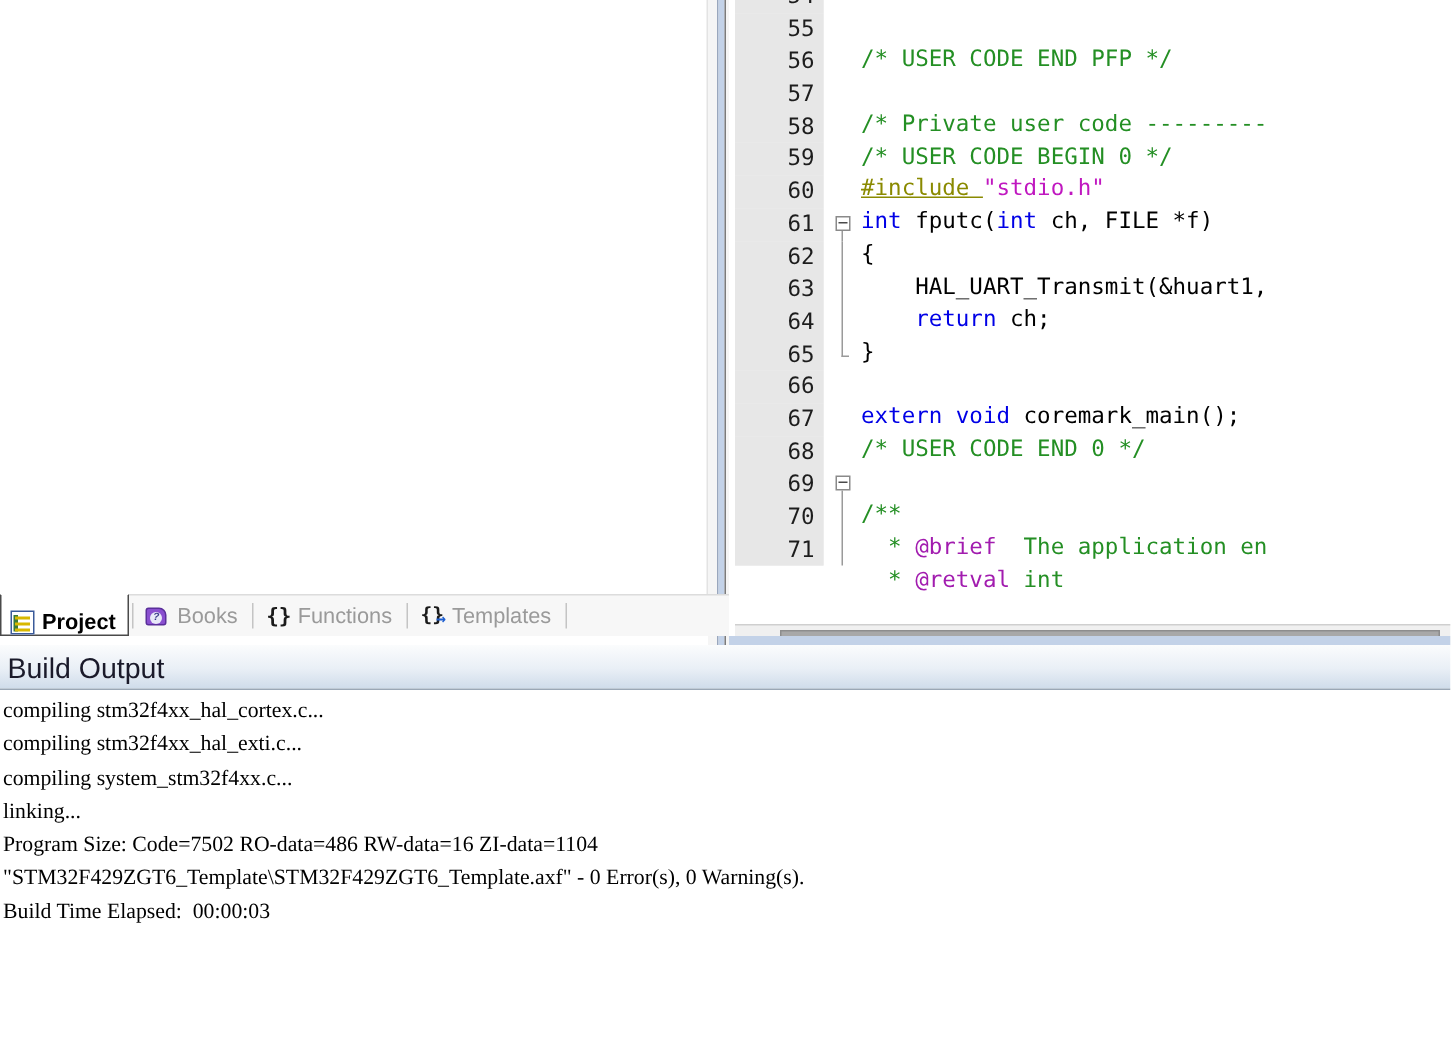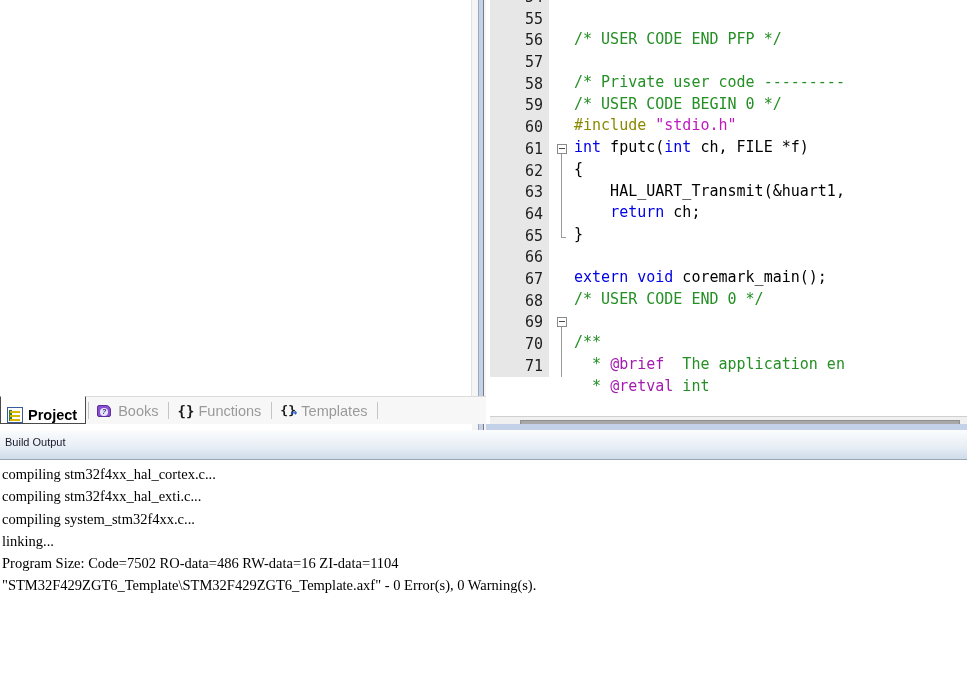--- a/index.html
+++ b/index.html
@@ -115,21 +115,21 @@
   }
   .code-text {
     position: absolute;
     left: 84px; top: 0;
     height: 21.7px;
     color: #000000;
     margin-top: 20px;
   }
   .tok-cmt   { color: #248f24; }
   .tok-kw    { color: #0000e6; }
-  .tok-pre   { color: #8a8a00; }
+  .tok-pre   { color: #8a8a00; text-decoration: underline; }
   .tok-str   { color: #c018c0; }
   .tok-doc   { color: #a21caf; }
   .tok-plain { color: #000000; }
 
   
   .fold-box {
     position: absolute;
     left: 2px; top: 5px;
     width: 10px; height: 10px;
     border: 1px solid #8a8a8a;
@@ -321,21 +321,21 @@
   .build-header {
     position: relative;
     height: 30px;
     background: linear-gradient(to bottom, #fbfcfd 0%, #e9eff6 55%, #cfdcea 100%);
     border-bottom: 1px solid #9aa7b5;
     box-sizing: border-box;
   }
   .build-title {
     position: absolute;
     left: 5px; top: 6px;
-    font-size: 11px;
+    font-size: 19px;
     color: #1a1a2a;
   }
   .build-body {
     position: relative;
     background: #ffffff;
     height: 234px;
     padding-top: 3px;
     overflow: hidden;
   }
   .log-line {
@@ -418,16 +418,17 @@
     <div class="build-header">
       <div class="build-title">Build Output</div>
     </div>
     <div class="build-body" id="build-body">
         <div class="log-line">compiling stm32f4xx_hal_cortex.c...</div>
         <div class="log-line">compiling stm32f4xx_hal_exti.c...</div>
         <div class="log-line">compiling system_stm32f4xx.c...</div>
         <div class="log-line">linking...</div>
         <div class="log-line">Program Size: Code=7502 RO-data=486 RW-data=16 ZI-data=1104</div>
         <div class="log-line">"STM32F429ZGT6_Template\STM32F429ZGT6_Template.axf" - 0 Error(s), 0 Warning(s).</div>
+        <div class="log-line">Build Time Elapsed:  00:00:03</div>
       </div>
   </div>
 
 </div>
 
 </body></html>

